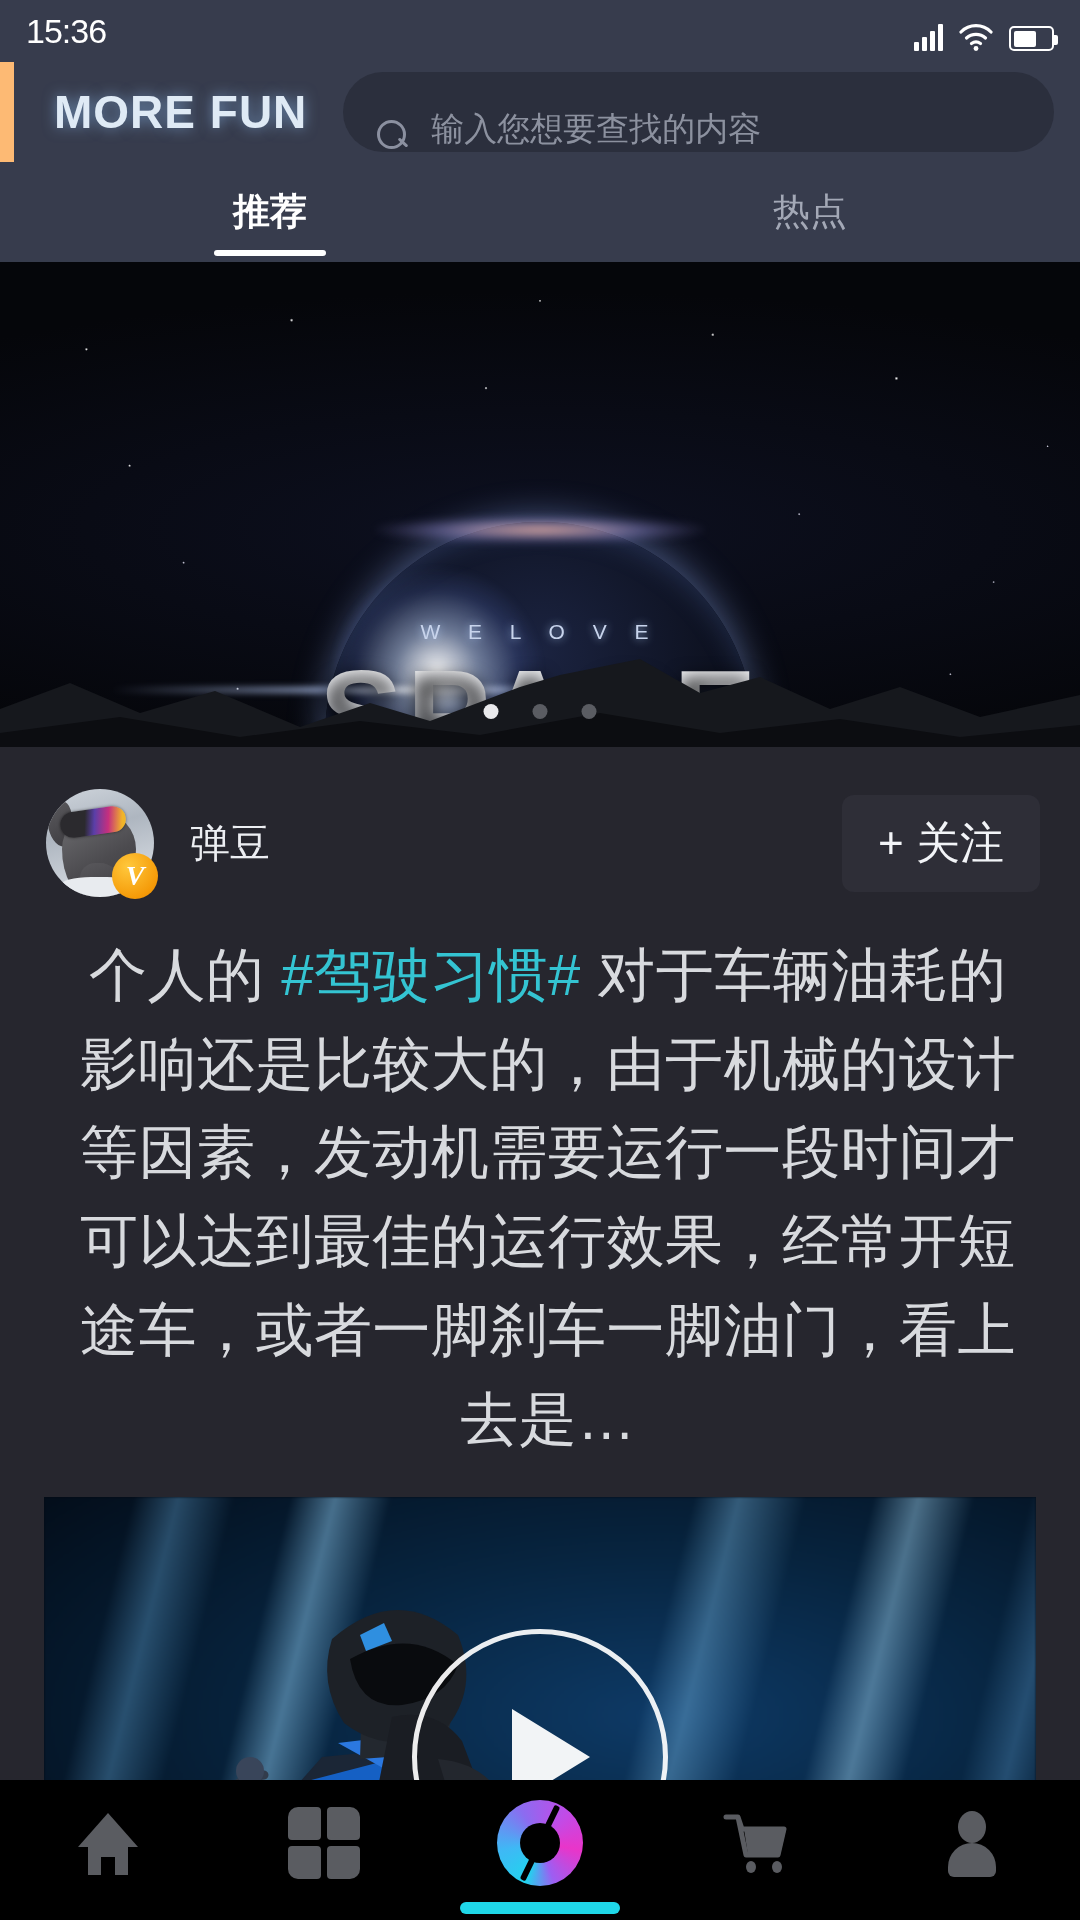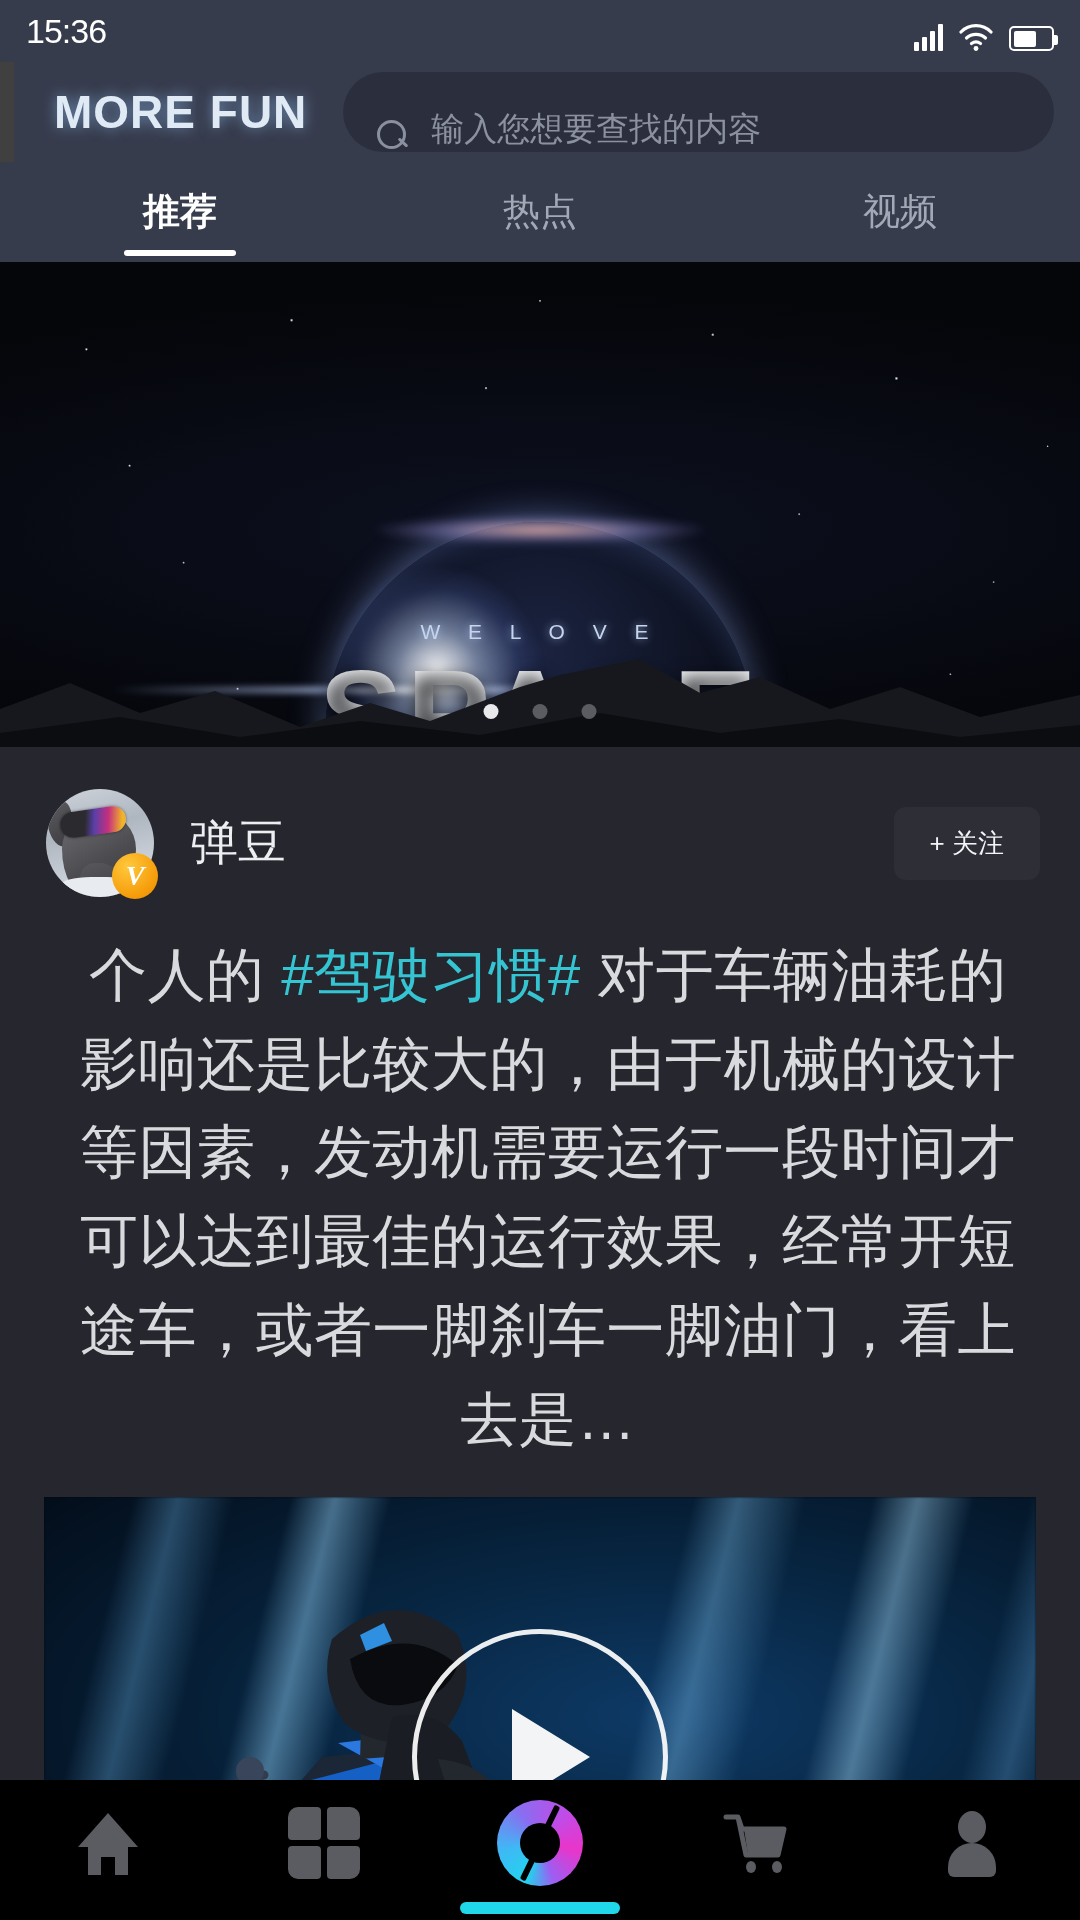--- a/index.html
+++ b/index.html
@@ -2,21 +2,21 @@
 <html><head>
 <meta charset="utf-8">
 <style>
   * { margin:0; padding:0; box-sizing:border-box; }
   html, body {
     width:1080px; height:1920px;
     background:#000;
     font-family:"Liberation Sans","DejaVu Sans",sans-serif;
     overflow:hidden;
   }
-  #phone { position:relative; width:1080px; height:1920px; background:#404040; overflow:hidden; }
+  #phone { position:relative; width:1080px; height:1920px; background:#fdba74; overflow:hidden; }
 
   
   .statusbar {
     position:absolute; top:0; left:0; width:1080px; height:62px;
     background:#373c4d; display:flex; align-items:center;
     justify-content:space-between; padding:0 26px;
   }
   .clock { color:#fff; font-size:34px; letter-spacing:-1px; font-weight:400; }
   .status-icons { display:flex; align-items:flex-end; gap:16px; height:40px; }
   .signal { display:flex; align-items:flex-end; gap:3px; height:28px; }
@@ -180,24 +180,24 @@
     background:#e8ebef; border-radius:40% 40% 10% 10%;
   }
   .vbadge {
     position:absolute; right:-4px; bottom:-2px; width:46px; height:46px;
     border-radius:50%;
     background:radial-gradient(circle at 35% 30%, #ffc83c 0%, #f59b09 70%, #e88700 100%);
     display:flex; align-items:center; justify-content:center;
     color:#fff; font-size:28px; font-style:italic; font-weight:700;
     font-family:"Liberation Serif",serif; line-height:1;
   }
-  .author-name { margin-left:36px; color:#eceef2; font-size:48px; }
+  .author-name { margin-left:36px; color:#eceef2; font-size:40px; }
   .follow-btn {
     margin-left:auto; background:#2e2e37; border-radius:12px;
-    padding:19px 36px; color:#f2f4f7; font-size:26px; white-space:nowrap;
+    padding:19px 36px; color:#f2f4f7; font-size:44px; white-space:nowrap;
   }
   .post-text {
     padding:34px 44px 0 60px; color:#d8dade; font-size:58px; line-height:1.53;
     letter-spacing:.5px;
     text-align:center;
   }
   .post-text .tag { color:#34c4d2; }
 
   .video {
     position:relative; margin:34px 44px 0 44px; height:520px;
@@ -320,21 +320,20 @@
     <div class="logo">MORE FUN</div>
     <div class="searchbar">
       <span class="search-icon"></span>
       <span class="search-ph">输入您想要查找的内容</span>
     </div>
   </div>
 
   <div class="tabs">
     <div class="tab active">推荐</div>
     <div class="tab">热点</div>
-    <div class="tab">视频</div>
   </div>
 
   <div class="banner">
     <div class="stars"></div>
     <div class="planet"></div>
     <div class="flare"></div>
     <div class="flare-streak"></div>
     <div class="banner-sub">W E   L O V E</div>
     <div class="banner-title">SPACE</div>
     <svg class="mountains" viewBox="0 0 1080 130" preserveAspectRatio="none">

